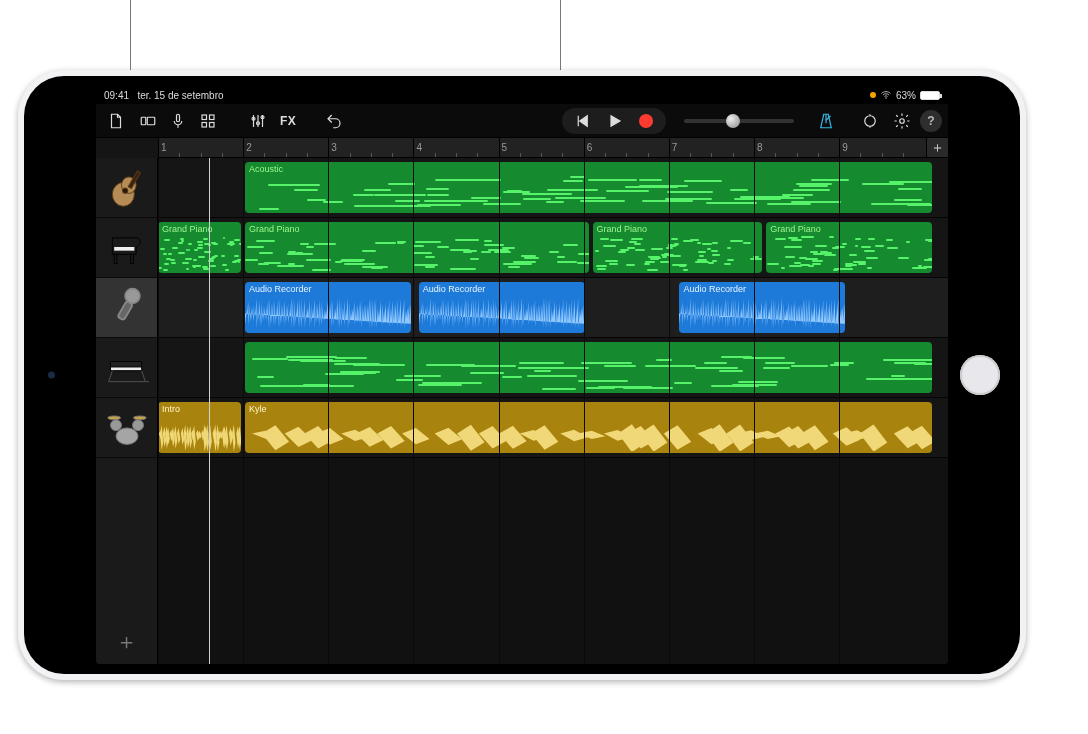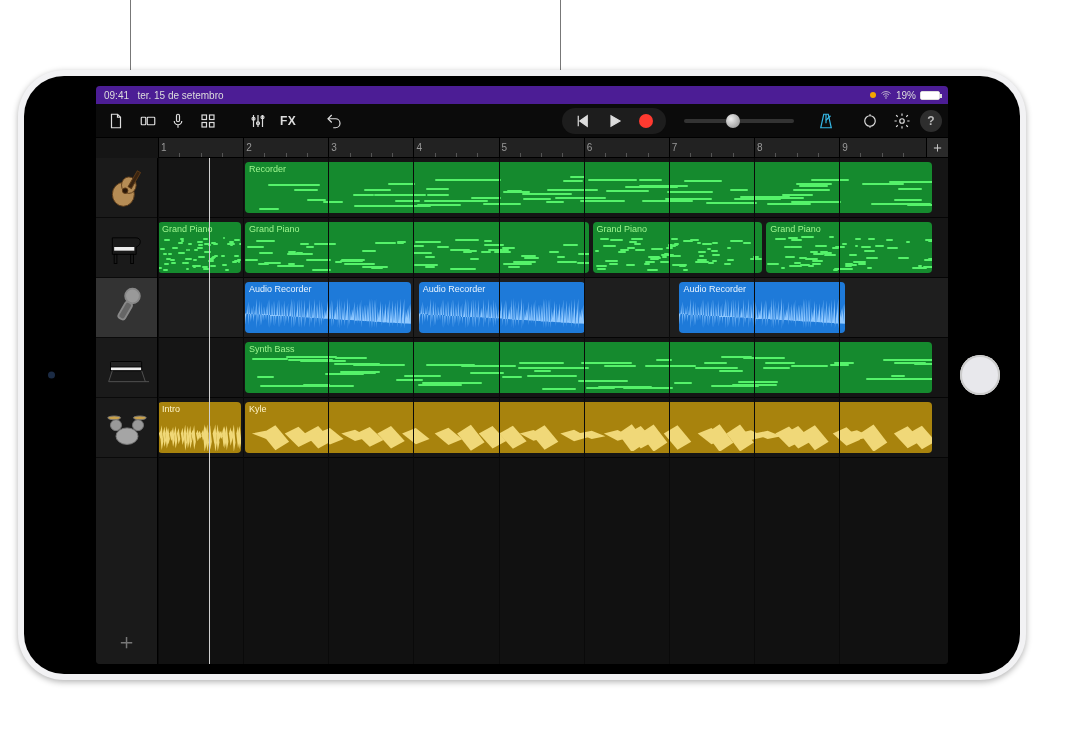--- a/index.html
+++ b/index.html
@@ -43,21 +43,21 @@
     left:78px; top:16px; right:78px; bottom:16px;
     background:#151515;
     border-radius:4px;
     overflow:hidden;
     color:#ddd;
   }
 
   
   .statusbar {
     height:18px; display:flex; align-items:center;
-    padding:0 8px; font-size:10px; color:#ddd; background:#4c1d95;
+    padding:0 8px; font-size:10px; color:#ddd; background:#000000;
     justify-content:space-between;
   }
   .statusbar .right { display:flex; align-items:center; gap:4px;}
   .wifi { width:12px; height:12px; display:inline-block; }
   .batt { width:20px; height:9px; border:1px solid #ddd; border-radius:2px; position:relative;}
   .batt::after{ content:""; position:absolute; right:-3px; top:2px; width:2px; height:4px; background:#ddd;}
   .batt i { display:block; height:100%; width:100%; background:#fff;}
   .dot { width:6px;height:6px;border-radius:50%;background:#f6a500; display:inline-block;}
 
   
@@ -204,21 +204,21 @@
         <span>09:41</span>
         &nbsp;
         <span>ter. 15 de setembro</span>
       </div>
       <div class="right">
         <span class="dot"></span>
         <svg class="wifi" viewBox="0 0 24 24">
           <path d="M3 9c5-5 13-5 18 0M6 12c3.3-3.3 8.7-3.3 12 0M9 15c1.7-1.7 4.3-1.7 6 0" stroke="#ddd" fill="none" stroke-width="1.6"></path>
           <circle cx="12" cy="18" r="1.4" fill="#ddd"></circle>
         </svg>
-        <span>19%</span>
+        <span>63%</span>
         <span class="batt">
             <i></i>
           </span>
       </div>
     </div>
 
     <div class="toolbar">
       <div class="tbtn">
         <svg viewBox="0 0 24 24">
             <path d="M6 3h8l4 4v14H6z"></path>
@@ -405,21 +405,21 @@
                   <ellipse cx="38" cy="14" rx="7" ry="2" fill="#c9a14a"></ellipse>
                 </g>
               </svg></span>
           </div>
           <div class="add-track">＋</div>
       </div>
       <div class="lanes" id="lanes">
 
         <div class="lane">
             <div class="region green" style="left: 11%; width: 87%;">
-              <div class="label">Recorder</div>
+              <div class="label">Acoustic</div>
               <div class="midibar" style="left: 40.246%; width: 7.33382%; top: 31.3058px;"></div>
               <div class="midibar" style="left: 79.7649%; width: 5.30427%; top: 26.5344px;"></div>
               <div class="midibar" style="left: 2.00134%; width: 2.92749%; top: 46.4367px;"></div>
               <div class="midibar" style="left: 43.7887%; width: 2.7035%; top: 38.7626px;"></div>
               <div class="midibar" style="left: 49.9603%; width: 7.13228%; top: 17.2621px;"></div>
               <div class="midibar" style="left: 61.3496%; width: 6.71384%; top: 28.6852px;"></div>
               <div class="midibar" style="left: 20.7897%; width: 3.94817%; top: 20.7819px;"></div>
               <div class="midibar" style="left: 67.1141%; width: 7.33529%; top: 40.3023px;"></div>
               <div class="midibar" style="left: 45.1561%; width: 7.37518%; top: 34.9962px;"></div>
               <div class="midibar" style="left: 93.749%; width: 6.56785%; top: 18.6137px;"></div>
@@ -750,21 +750,20 @@
               <div class="label">Audio Recorder</div>
               <div class="wave blue">
                 <svg viewBox="0 0 100 40" preserveAspectRatio="none">
                   <path class="p" d="M0 20 L0 7.039999999999999 L0 32.96 L1 15.16 L1 24.84 L2 6.34 L2 33.66 L3 9.7 L3 30.3 L4 12.36 L4 27.64 L5 10.399999999999999 L5 29.6 L6 15.44 L6 24.560000000000002 L7 2.979999999999997 L7 37.02 L8 9.98 L8 30.02 L9 4.66 L9 35.34 L10 6.34 L10 33.66 L11 11.100000000000001 L11 28.9 L12 11.8 L12 28.2 L13 11.239999999999998 L13 28.76 L14 4.1 L14 35.9 L15 3.259999999999998 L15 36.74 L16 7.74 L16 32.26 L17 5.5 L17 34.5 L18 5.08 L18 34.92 L19 12.08 L19 27.92 L20 3.6799999999999997 L20 36.32 L21 3.8200000000000003 L21 36.18 L22 8.44 L22 31.560000000000002 L23 8.86 L23 31.14 L24 4.66 L24 35.34 L25 10.54 L25 29.46 L26 7.880000000000001 L26 32.12 L27 15.58 L27 24.42 L28 2.700000000000003 L28 37.3 L29 3.259999999999998 L29 36.74 L30 5.219999999999999 L30 34.78 L31 14.879999999999999 L31 25.12 L32 4.1 L32 35.9 L33 3.259999999999998 L33 36.74 L34 3.539999999999999 L34 36.46 L35 11.8 L35 28.2 L36 3.960000000000001 L36 36.04 L37 14.879999999999999 L37 25.12 L38 12.64 L38 27.36 L39 3.539999999999999 L39 36.46 L40 8.719999999999999 L40 31.28 L41 14.46 L41 25.54 L42 3.1199999999999974 L42 36.88 L43 8.719999999999999 L43 31.28 L44 8.58 L44 31.42 L45 3.8200000000000003 L45 36.18 L46 5.92 L46 34.08 L47 10.54 L47 29.46 L48 14.6 L48 25.4 L49 15.719999999999999 L49 24.28 L50 5.5 L50 34.5 L51 11.379999999999999 L51 28.62 L52 3.960000000000001 L52 36.04 L53 5.5 L53 34.5 L54 14.74 L54 25.259999999999998 L55 11.8 L55 28.2 L56 3.539999999999999 L56 36.46 L57 2.1400000000000006 L57 37.86 L58 5.219999999999999 L58 34.78 L59 12.36 L59 27.64 L60 5.5 L60 34.5 L61 15.3 L61 24.7 L62 2.1400000000000006 L62 37.86 L63 6.76 L63 33.24 L64 14.879999999999999 L64 25.12 L65 14.74 L65 25.259999999999998 L66 6.200000000000001 L66 33.8 L67 11.8 L67 28.2 L68 8.58 L68 31.42 L69 7.880000000000001 L69 32.12 L70 3.8200000000000003 L70 36.18 L71 10.96 L71 29.04 L72 9.559999999999999 L72 30.44 L73 9.14 L73 30.86 L74 10.120000000000001 L74 29.88 L75 2.84 L75 37.16 L76 2.700000000000003 L76 37.3 L77 3.539999999999999 L77 36.46 L78 3.3999999999999986 L78 36.6 L79 2.979999999999997 L79 37.02 L80 12.08 L80 27.92 L81 14.46 L81 25.54 L82 5.08 L82 34.92 L83 7.880000000000001 L83 32.12 L84 14.46 L84 25.54 L85 7.880000000000001 L85 32.12 L86 11.66 L86 28.34 L87 3.6799999999999997 L87 36.32 L88 13.2 L88 26.8 L89 4.799999999999999 L89 35.2 L90 10.54 L90 29.46 L91 7.039999999999999 L91 32.96 L92 3.8200000000000003 L92 36.18 L93 12.08 L93 27.92 L94 2.979999999999997 L94 37.02 L95 13.9 L95 26.1 L96 2.5600000000000023 L96 37.44 L97 15.02 L97 24.98 L98 14.04 L98 25.96 L99 10.120000000000001 L99 29.88 L100 8.299999999999999 L100 31.700000000000003 "></path>
                 </svg>
               </div>
             </div>
           </div>
           <div class="lane">
             <div class="region green" style="left: 11%; width: 87%;">
-              <div class="label">Synth Bass</div>
               <div class="midibar" style="left: 11.6262%; width: 5.7714%; top: 30.7842px;"></div>
               <div class="midibar" style="left: 79.5015%; width: 5.31129%; top: 22.7281px;"></div>
               <div class="midibar" style="left: 21.9278%; width: 4.00396%; top: 36.5957px;"></div>
               <div class="midibar" style="left: 75.7383%; width: 4.34941%; top: 20.1369px;"></div>
               <div class="midibar" style="left: 85.7664%; width: 2.84763%; top: 20.1016px;"></div>
               <div class="midibar" style="left: 92.8454%; width: 7.99864%; top: 17.24px;"></div>
               <div class="midibar" style="left: 39.8087%; width: 4.30242%; top: 25.302px;"></div>
               <div class="midibar" style="left: 65.4896%; width: 6.25898%; top: 25.0376px;"></div>
               <div class="midibar" style="left: 14.7214%; width: 4.36831%; top: 30.1968px;"></div>
               <div class="midibar" style="left: 26.3375%; width: 7.13043%; top: 21.5297px;"></div>

